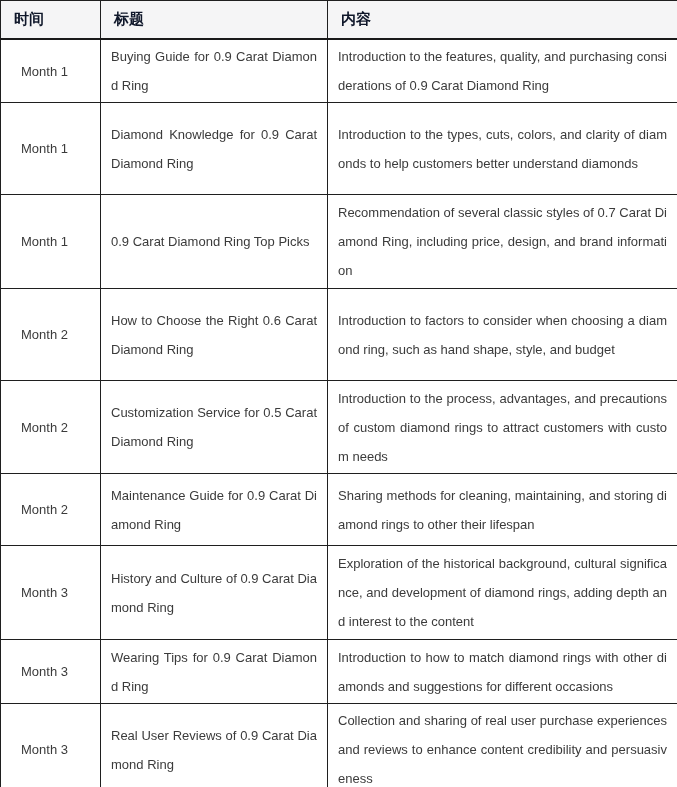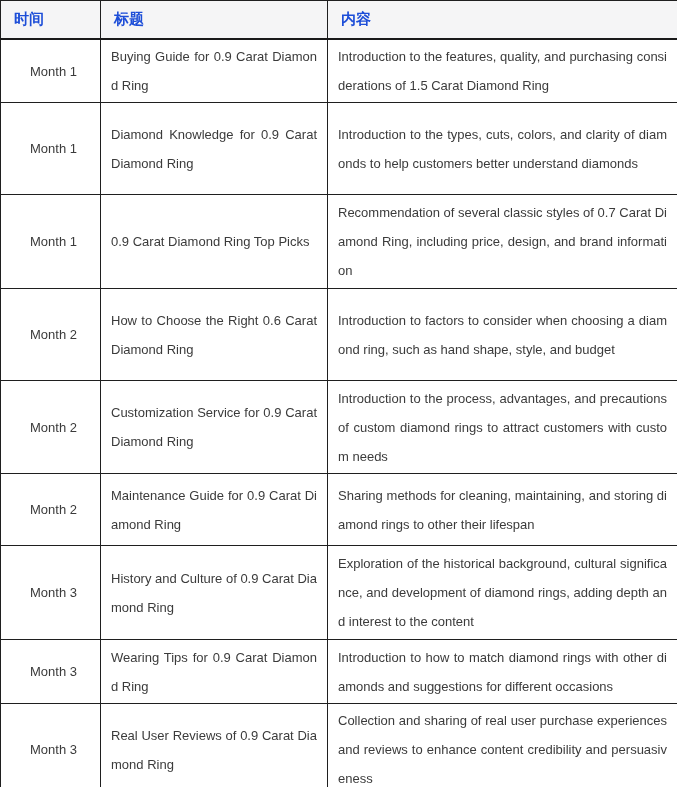--- a/index.html
+++ b/index.html
@@ -24,36 +24,36 @@
   col.col-content { width: 350px; }
 
   .plan-table th {
     background: #f5f5f6;
     border: 1px solid #1f1f1f;
     border-bottom: 2px solid #1a1a1a;
     text-align: left;
     vertical-align: middle;
     font-size: 15px;
     font-weight: bold;
-    color: #1d4ed8;
+    color: #0f172a;
     height: 37px;
     padding: 0 10px 0 13px;
   }
   .plan-table td {
     border: 1px solid #1f1f1f;
     vertical-align: middle;
     font-size: 13px;
     line-height: 29px;
     color: #3b3b3b;
     padding: 2px 10px;
     overflow: hidden;
     margin-left: 40px;
   }
   td.cell-time {
-    padding-left: 29px;
+    padding-left: 20px;
     text-align: left;
     white-space: nowrap;
   }
   td.cell-title, td.cell-content {
     text-align: justify;
     text-justify: inter-word;
     word-break: break-all;
   }
   
   tbody tr:nth-child(1) { height: 63px; }
@@ -79,40 +79,40 @@
     <tr>
       <th>时间</th>
       <th>标题</th>
       <th>内容</th>
     </tr>
   </thead>
   <tbody>
     <tr>
       <td class="cell-time">Month 1</td>
       <td class="cell-title">Buying Guide for 0.9 Carat Diamond Ring</td>
-      <td class="cell-content">Introduction to the features, quality, and purchasing considerations of 1.5 Carat Diamond Ring</td>
+      <td class="cell-content">Introduction to the features, quality, and purchasing considerations of 0.9 Carat Diamond Ring</td>
     </tr>
     <tr>
       <td class="cell-time">Month 1</td>
       <td class="cell-title">Diamond Knowledge for 0.9 Carat Diamond Ring</td>
       <td class="cell-content">Introduction to the types, cuts, colors, and clarity of diamonds to help customers better understand diamonds</td>
     </tr>
     <tr>
       <td class="cell-time">Month 1</td>
       <td class="cell-title">0.9 Carat Diamond Ring Top Picks</td>
       <td class="cell-content">Recommendation of several classic styles of 0.7 Carat Diamond Ring, including price, design, and brand information</td>
     </tr>
     <tr>
       <td class="cell-time">Month 2</td>
       <td class="cell-title">How to Choose the Right 0.6 Carat Diamond Ring</td>
       <td class="cell-content">Introduction to factors to consider when choosing a diamond ring, such as hand shape, style, and budget</td>
     </tr>
     <tr>
       <td class="cell-time">Month 2</td>
-      <td class="cell-title">Customization Service for 0.9 Carat Diamond Ring</td>
+      <td class="cell-title">Customization Service for 0.5 Carat Diamond Ring</td>
       <td class="cell-content">Introduction to the process, advantages, and precautions of custom diamond rings to attract customers with custom needs</td>
     </tr>
     <tr>
       <td class="cell-time">Month 2</td>
       <td class="cell-title">Maintenance Guide for 0.9 Carat Diamond Ring</td>
       <td class="cell-content">Sharing methods for cleaning, maintaining, and storing diamond rings to other their lifespan</td>
     </tr>
     <tr>
       <td class="cell-time">Month 3</td>
       <td class="cell-title">History and Culture of 0.9 Carat Diamond Ring</td>

